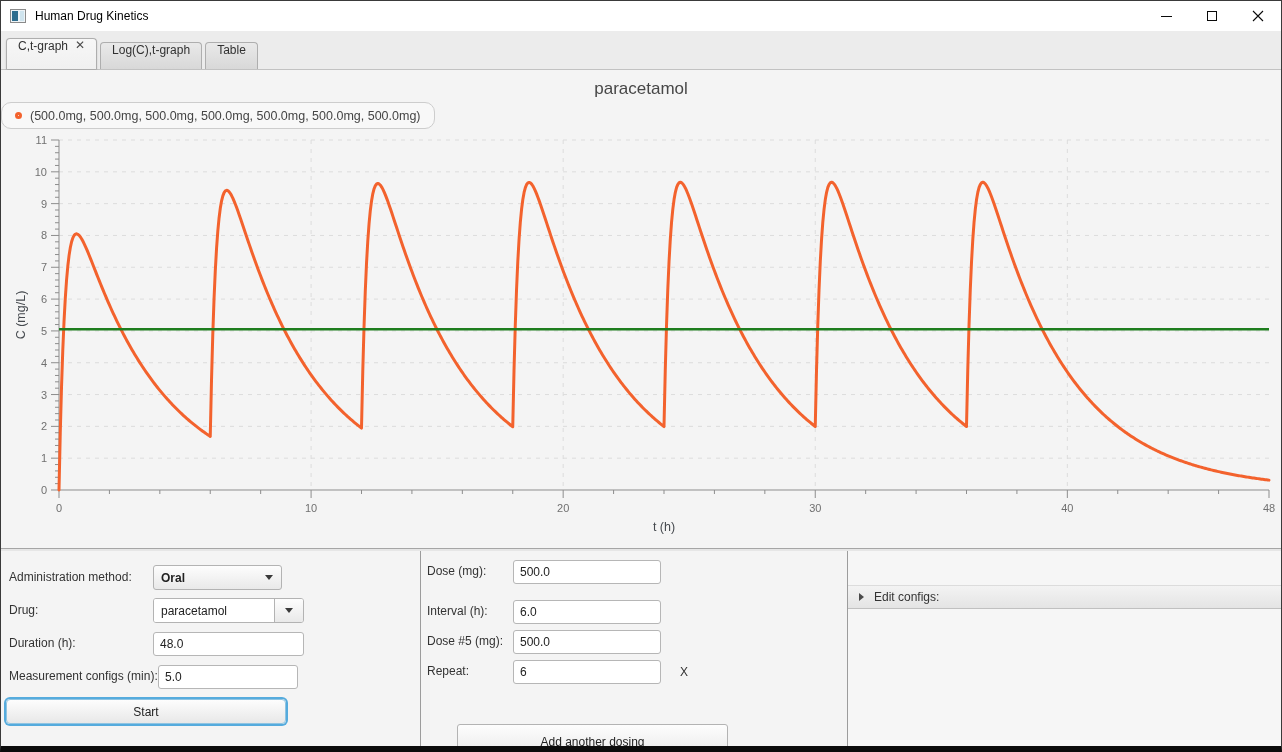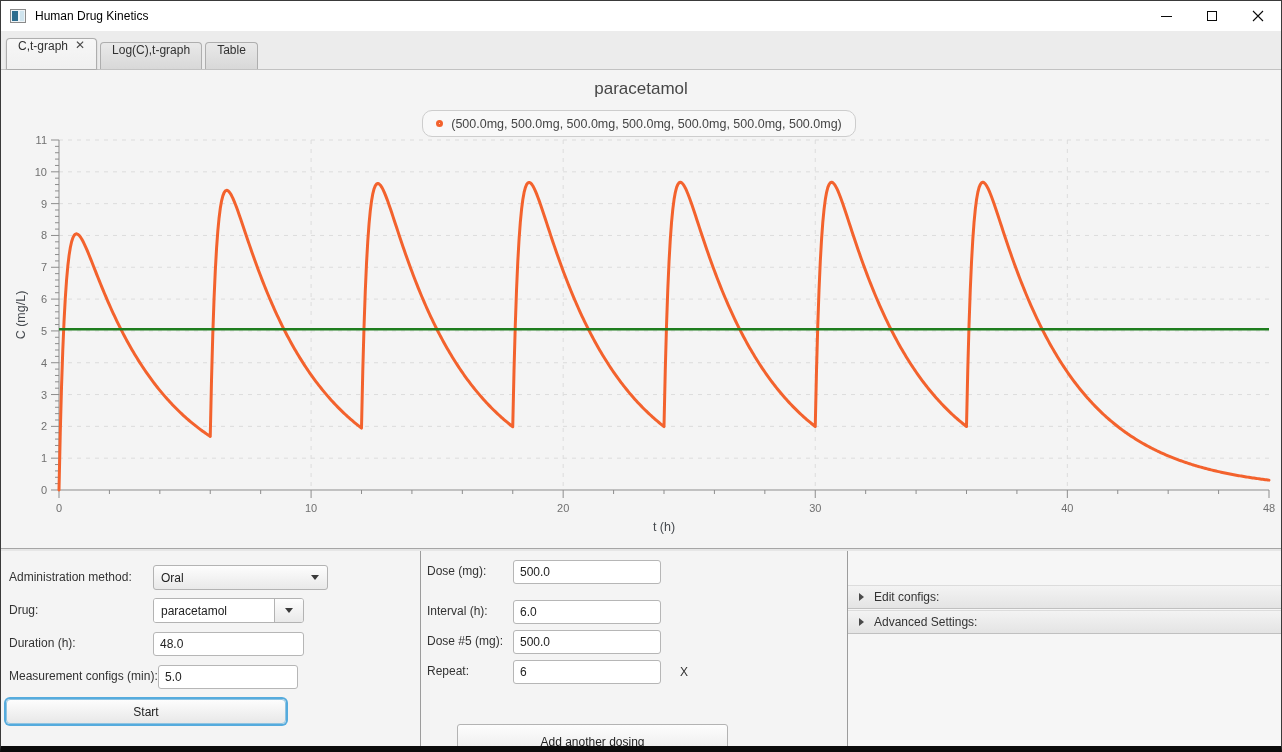--- a/index.html
+++ b/index.html
@@ -22,21 +22,21 @@
   
   .tabstrip { position:absolute; left:0; top:30px; width:1280px; height:39px; background:#ececec; border-bottom:1px solid #c2c2c2; display:flex; align-items:flex-end; padding-left:5px; }
   .tab { display:flex; gap:7px; padding:0 11px; font-size:12px; color:#313131; border:1px solid #aeaeae; border-bottom:none; border-radius:4px 4px 0 0; margin-right:3px; cursor:default; }
   .tab.selected { height:31px; background:linear-gradient(#f7f7f7,#f0f0f0); box-shadow:0 1px 2px rgba(0,0,0,0.15); }
   .tab.unselected { height:27px; background:linear-gradient(#e9e9e9,#d8d8d8); }
   .tab-close { font-size:12px; color:#4b4b4b; line-height:1; }
 
   
   .chart-section { position:absolute; left:0; top:69px; width:1280px; height:478px; background:#f4f4f4; }
   .chart-title { position:absolute; top:9px; left:0; width:1280px; text-align:center; font-size:17px; color:#474747; }
-  .legend-wrap { position:absolute; top:40px; left:0; width:1276px; display:flex; justify-content:center; }
+  .legend-wrap { position:absolute; top:32px; left:0; width:1276px; display:flex; }
   .legend { display:inline-flex; align-items:center; gap:8px; height:27px; padding:0 13px; background:#f8f8f8; border:1px solid #cdcdcd; border-radius:10px; font-size:12.5px; color:#454545; }
   .legend-ring { width:7px; height:7px; border:3px solid #f3622d; border-radius:50%; background:#f8f8f8; }
   #chart-svg { position:absolute; left:0; top:0; width:1280px; height:478px; }
 
   
   .splitter-h { position:absolute; left:0; top:547px; width:1280px; height:3px; background:#e6e6e6; border-top:1px solid #a5a5a5; }
 
   
   .bottom { position:absolute; left:0; top:550px; width:1280px; height:195px; display:flex;align-items:flex-end; }
   .panel { position:relative; height:100%; background:#f4f4f4; }
@@ -234,21 +234,21 @@
         </div>
       </div>
     </div>
 
     <div class="splitter-h"></div>
 
     <div class="bottom">
 
       <div class="panel panel-left">
         <span class="fldlabel" style="left:8px; top:14px;">Administration method:</span>
-        <div class="combo" style="left:152px; top:14px; width:175px;">
+        <div class="combo" style="left:152px; top:14px; width:129px;font-weight:bold;">
           <span class="combo-text">Oral</span>
           <span class="tri-down"></span>
         </div>
 
         <span class="fldlabel" style="left:8px; top:47px;">Drug:</span>
         <div class="combo-edit" style="left:152px; top:47px; width:151px;">
           <span class="edit-area">paracetamol</span>
           <span class="arrow-btn">
               <span class="tri-down"></span>
             </span>
@@ -282,21 +282,17 @@
         <button class="btn btn-add">Add another dosing</button>
       </div>
 
       <div class="v-divider"></div>
 
       <div class="panel panel-right">
         <div class="tpane" style="top:34px;">
           <span class="tri-right"></span>
           <span class="tpane-label">Edit configs:</span>
         </div>
-        <div class="tpane" style="top:59px;">
-          <span class="tri-right"></span>
-          <span class="tpane-label">Advanced Settings:</span>
-        </div>
       </div>
 
     </div>
   </div>
 </div>
 
 </body></html>

